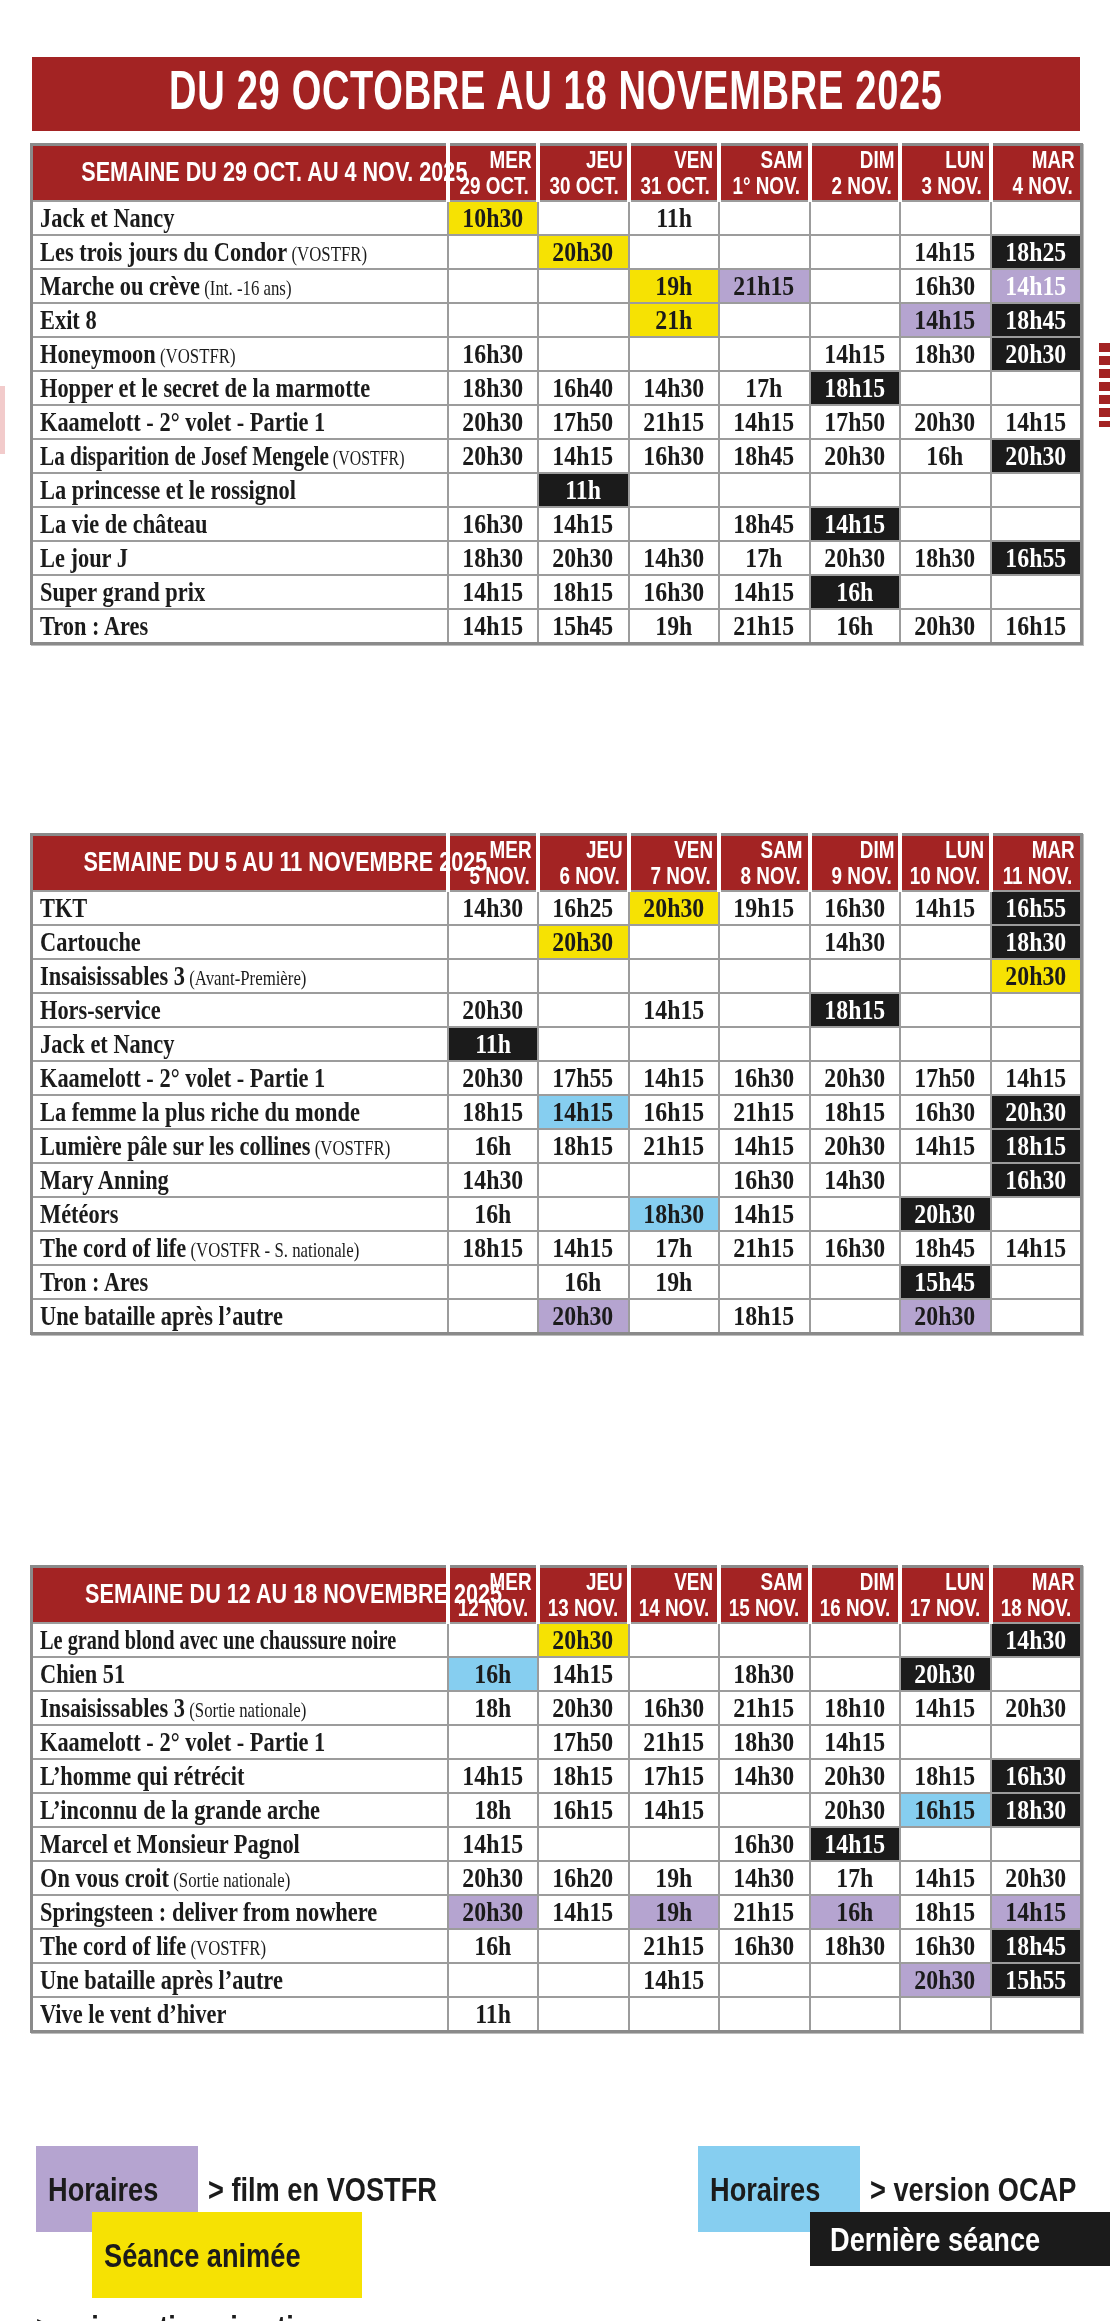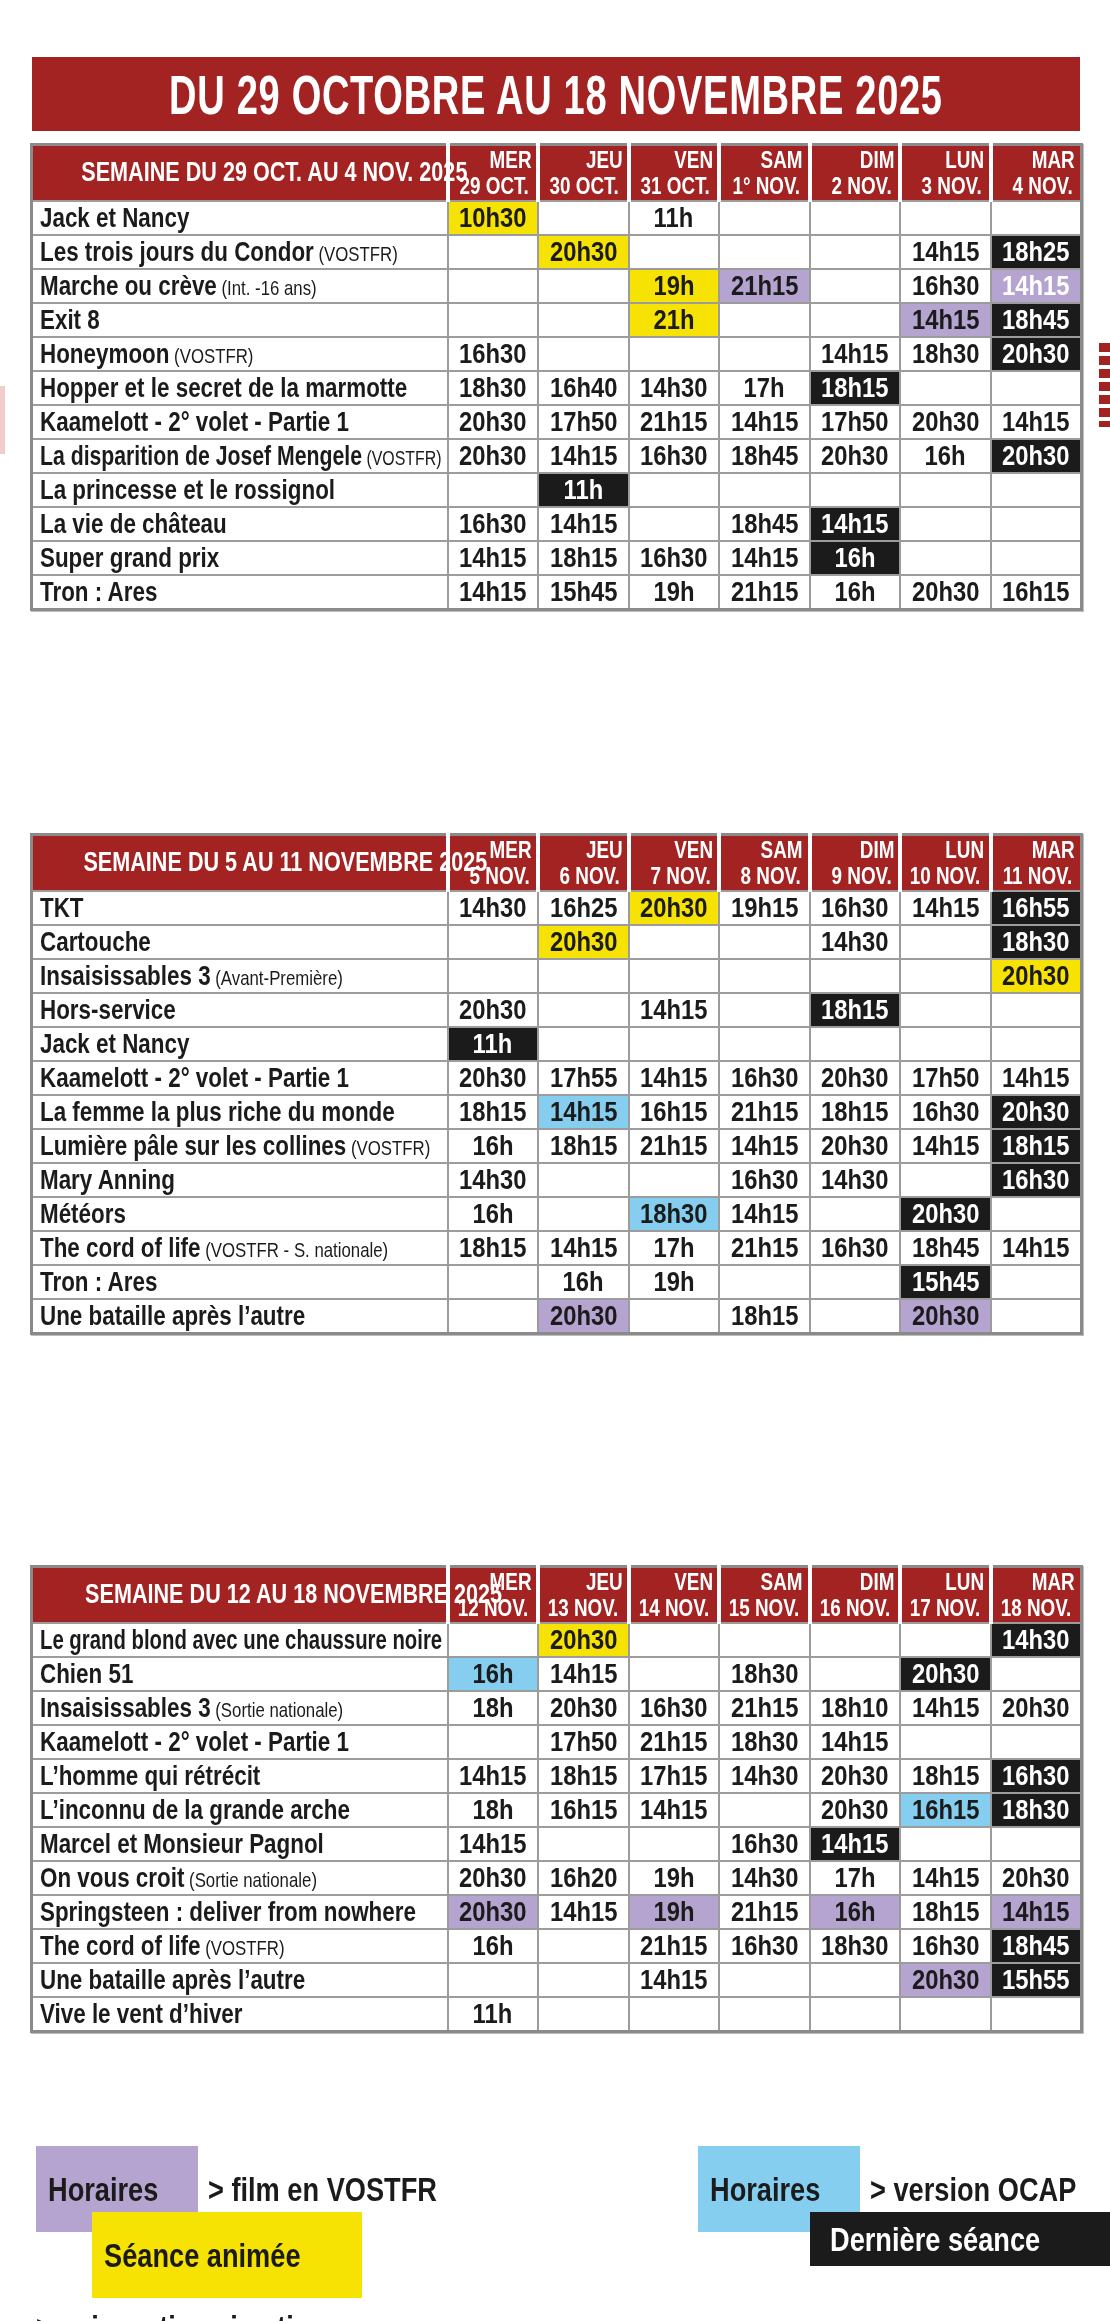--- a/index.html
+++ b/index.html
@@ -6,21 +6,21 @@
   body{
     width:1110px;height:2321px;position:relative;background:#ffffff;
     font-family:"Liberation Sans",sans-serif;color:#1b1b1b;overflow:hidden;
     --c-red:#A32323;--c-yellow:#F6E203;--c-purple:#B5A4D0;--c-blue:#86CEF0;--c-black:#1B1B1B;
   }
   .cond{display:inline-block;transform-origin:center center;white-space:nowrap;}
 
   
   .banner{
     position:absolute;left:32px;top:57px;width:1048px;height:74px;
-    background:var(--c-red);color:#fff;display:flex;align-items:center;justify-content:center;
+    background:var(--c-red);color:#fff;display:flex;align-items:flex-start;justify-content:center;
     font-weight:bold;font-size:56px;letter-spacing:1px;
   }
   .banner .cond{transform:scaleX(0.68);}
 
   
   table.week{
     position:absolute;left:30px;width:1050px;border-collapse:collapse;table-layout:fixed;
     border:3px solid #8a8a8a;box-shadow:1px 1px 0 #bdbdbd;
   }
   .wt0{top:143px;} .wt1{top:833px;} .wt2{top:1565px;}
@@ -29,21 +29,21 @@
   thead tr{height:56px;}
   thead th{
     background:var(--c-red);color:#ffffff;border:0;border-left:4px solid #ffffff;
     padding:0;vertical-align:middle;font-weight:bold;
   }
   thead th:first-child{border-left:0;margin-top:25px;}
   th.week-label{font-size:27px;}
   th.week-label .cond{transform:scaleX(0.8);}
   .day-name,.day-date{display:block;text-align:right;font-size:23px;line-height:26px;}
   .day-name .cond,.day-date .cond{transform:scaleX(0.82);}
-  tbody tr{height:26px;}
+  tbody tr{height:26px;font-family:Liberation Serif, serif;}
   tbody td{
     border:2px solid #9c9c9c;padding:0;background:#ffffff;vertical-align:middle;overflow:hidden;
   }
   td.film-label{text-align:left;padding-left:7px;}
   td.film-label .fit{transform-origin:left center;}
   .film-title{font-weight:bold;font-size:28px;}
   .film-note{font-weight:normal;font-size:21px;}
   td.time{text-align:center;}
   td.time .cond{transform:scaleX(0.85);font-weight:bold;font-size:28px;}
   td.cell-Y{background:var(--c-yellow);}
@@ -221,20 +221,30 @@
         <td class="film-label"><span class="cond fit" style="transform: scaleX(0.8);"><span class="film-title">La vie de château</span></span></td>
         <td class="time"><span class="cond">16h30</span></td>
         <td class="time"><span class="cond">14h15</span></td>
         <td class="time"></td>
         <td class="time"><span class="cond">18h45</span></td>
         <td class="time cell-B"><span class="cond">14h15</span></td>
         <td class="time"></td>
         <td class="time"></td>
       </tr>
       <tr>
+        <td class="film-label"><span class="cond fit" style="transform: scaleX(0.8);"><span class="film-title">Le jour J</span></span></td>
+        <td class="time"><span class="cond">18h30</span></td>
+        <td class="time"><span class="cond">20h30</span></td>
+        <td class="time"><span class="cond">14h30</span></td>
+        <td class="time"><span class="cond">17h</span></td>
+        <td class="time"><span class="cond">20h30</span></td>
+        <td class="time"><span class="cond">18h30</span></td>
+        <td class="time cell-B"><span class="cond">16h55</span></td>
+      </tr>
+      <tr>
         <td class="film-label"><span class="cond fit" style="transform: scaleX(0.8);"><span class="film-title">Super grand prix</span></span></td>
         <td class="time"><span class="cond">14h15</span></td>
         <td class="time"><span class="cond">18h15</span></td>
         <td class="time"><span class="cond">16h30</span></td>
         <td class="time"><span class="cond">14h15</span></td>
         <td class="time cell-B"><span class="cond">16h</span></td>
         <td class="time"></td>
         <td class="time"></td>
       </tr>
       <tr>

